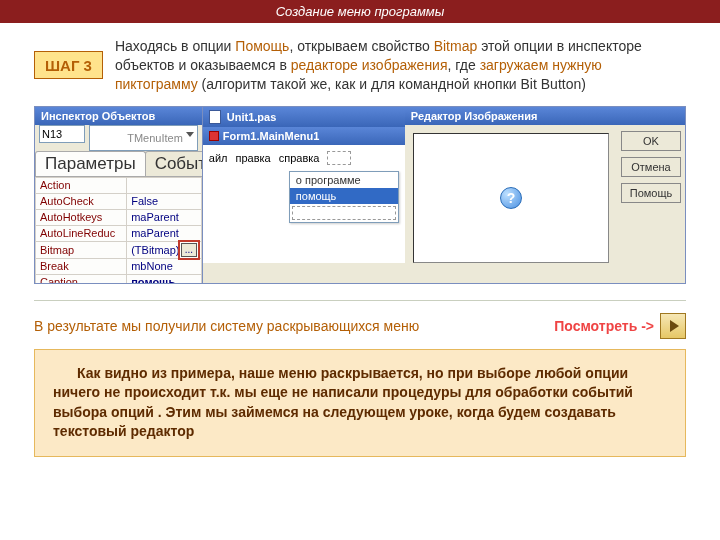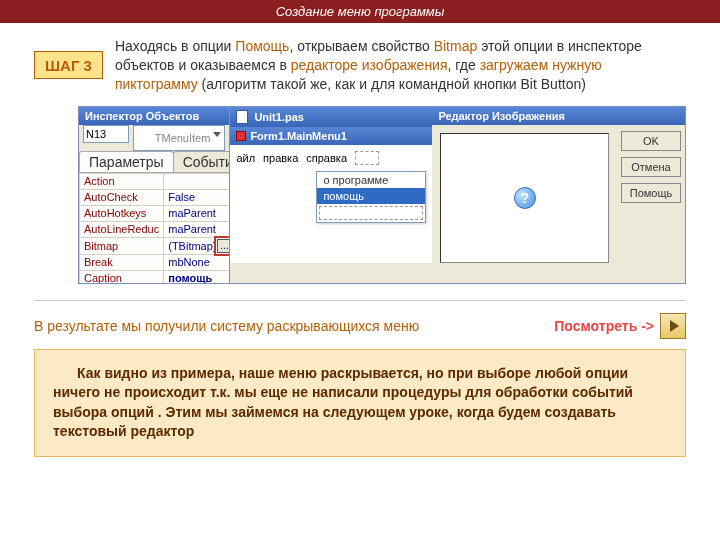--- a/index.html
+++ b/index.html
@@ -54,21 +54,21 @@
   .win-title {
     background: linear-gradient(#5a86d8, #3a66b8);
     color: #fff;
     padding: 3px 6px;
     font-weight: bold;
     font-size: 11px;
     display: flex;
     align-items: center;
     gap: 4px;
   }
-  .inspector { width: 180px; margin-left: 44px; }
+  .inspector { width: 180px; }
   .obj-combo {
     display: flex;
     gap: 4px;
     padding: 0 4px;
     background: #ece9d8;
   }
   .obj-combo input {
     width: 46px;
     font-size: 11px;
     height: 18px;
@@ -102,21 +102,21 @@
     background: #ece9d8;
     border-bottom: 1px solid #aaa;
   }
   .tabs .tab {
     padding: 2px 9px;
     border: 1px solid #aaa;
     border-bottom: none;
     background: #ece9d8;
     margin-right: -1px;
     border-radius: 3px 3px 0 0;
-    font-size: 14px;
+    font-size: 17px;
   }
   .tabs .tab.active {
     background: #fdfdfb;
     font-weight: normal;
   }
   .prop-table { width: 100%; border-collapse: collapse; }
   .prop-table td {
     border: 1px solid #d4d0c8;
     padding: 1px 4px;
     height: 16px;

